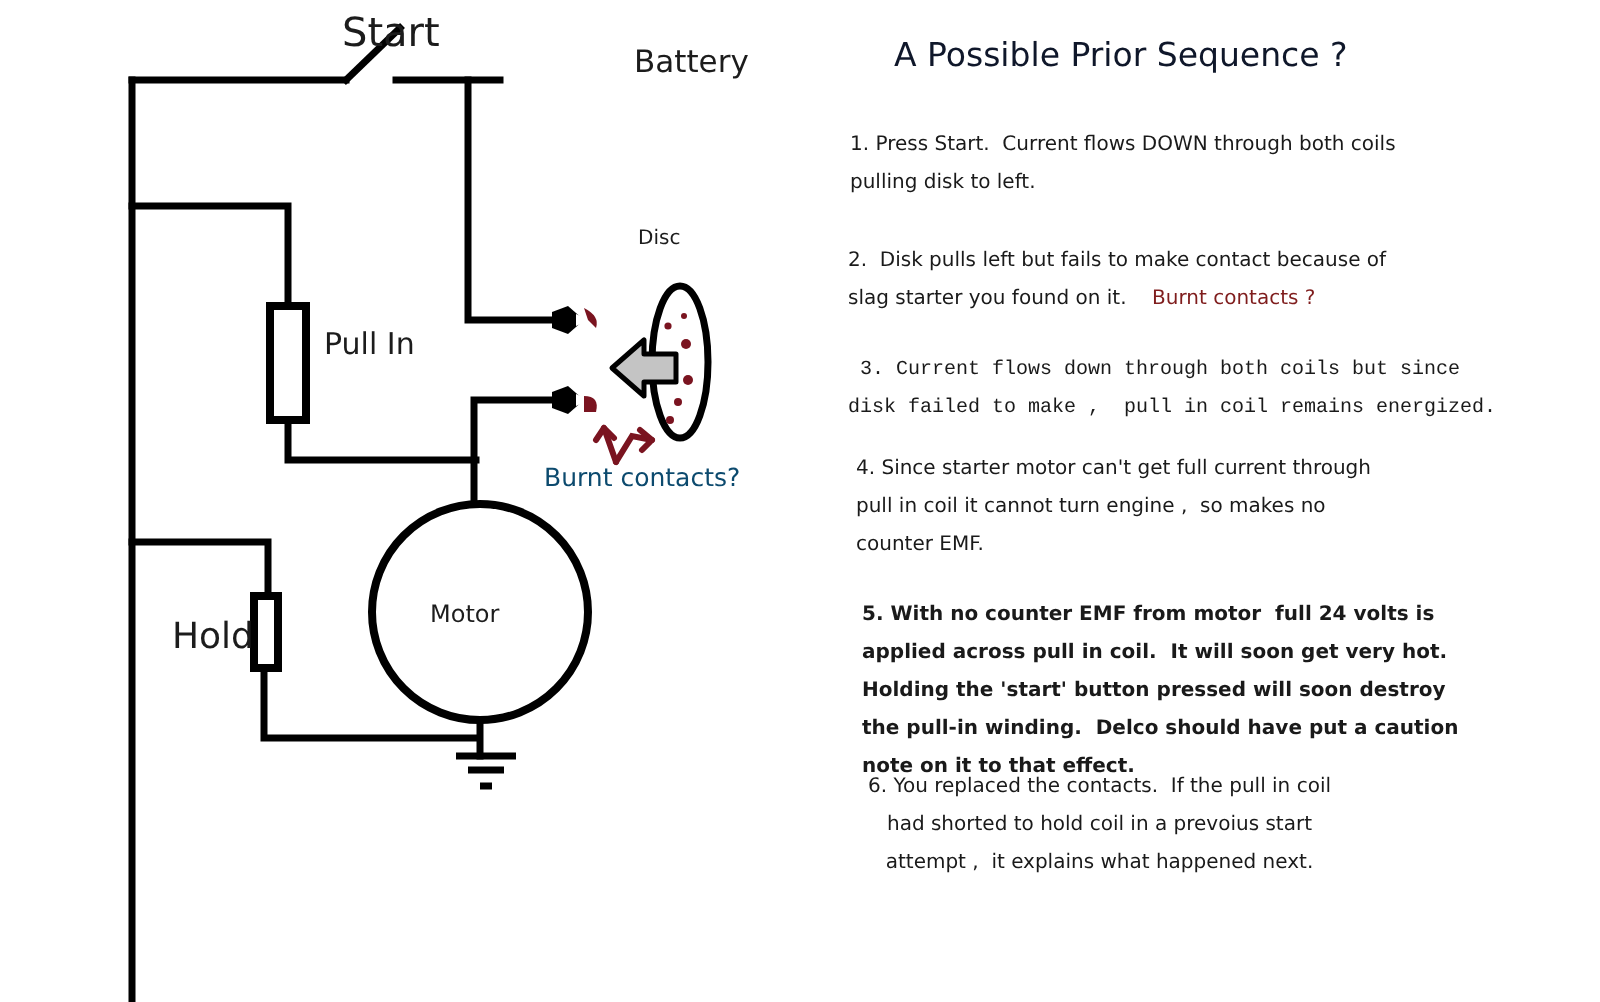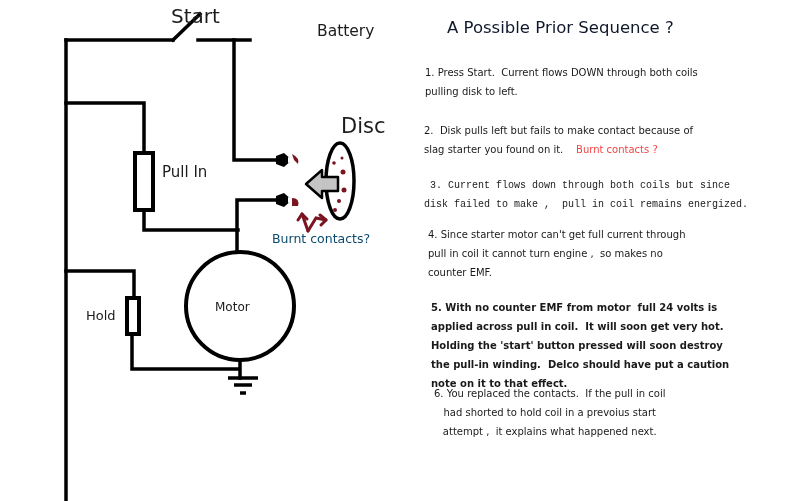--- a/index.html
+++ b/index.html
@@ -73,33 +73,33 @@
   <g stroke="#7a1420" stroke-width="3" fill="none" stroke-linecap="round">
     <path d="M308 231 L302 214"></path>
     <path d="M302 214 L298 220 M302 214 L307 219"></path>
     <path d="M308 231 L316 218 L326 220"></path>
     <path d="M326 220 L320 215 M326 220 L321 225"></path>
   </g>
 </svg>
 
 <div class="lbl" style="left:171px; top:4px; font-size:20px;text-align:right;">Start</div>
 <div class="lbl" style="left:269px; top:22px; font-size:15.5px;margin-left:48px;">Battery</div>
-<div class="lbl" style="left:341px; top:114px; font-size:21px;">Disc</div>
+<div class="lbl" style="left:319px; top:114px; font-size:10px;">Disc</div>
 <div class="lbl" style="left:162px; top:163px; font-size:15px;">Pull In</div>
 <div class="lbl red" style="left:272px; top:231px; font-size:12.5px; color:#0c4a6e;">Burnt contacts?</div>
-<div class="lbl" style="left:86px; top:308px; font-size:13px;text-align:center;">Hold</div>
+<div class="lbl" style="left:86px; top:308px; font-size:18px;text-align:center;">Hold</div>
 <div class="lbl" style="left:215px; top:300px; font-size:12px;">Motor</div>
 
 <div class="title">A Possible Prior  Sequence ?</div>
 
 <div class="step" style="left:425px; top:63px;"><span>1. Press Start.  Current flows DOWN through both coils</span>
 <span>pulling disk to left.</span></div>
 
 <div class="step" style="left:424px; top:121px;"><span>2.  Disk pulls left but fails to make contact because of</span>
-<span>slag starter you found on it.</span>    <span class="red" style="color:#ef4444;margin-top:11px;">Burnt contacts ?</span></div>
+<span>slag starter you found on it.</span>    <span class="red" style="color:#7f1d1d;margin-top:11px;">Burnt contacts ?</span></div>
 
 <div class="step" style="left:424px; top:176px;font-family:Liberation Mono, monospace;"><span> 3. Current flows down through both coils but since</span>
 <span>disk failed to make ,  pull in coil remains energized.</span></div>
 
 <div class="step" style="left:428px; top:225px;"><span>4. Since starter motor can't get full current through</span>
 <span>pull in coil it cannot turn engine ,  so makes no</span>
 <span>counter EMF.</span></div>
 
 <div class="step" style="left:431px; top:298px;font-weight:bold;"><span>5. With no counter EMF from motor  full 24 volts is</span>
 <span>applied across pull in coil.  It will soon get very hot.</span>

